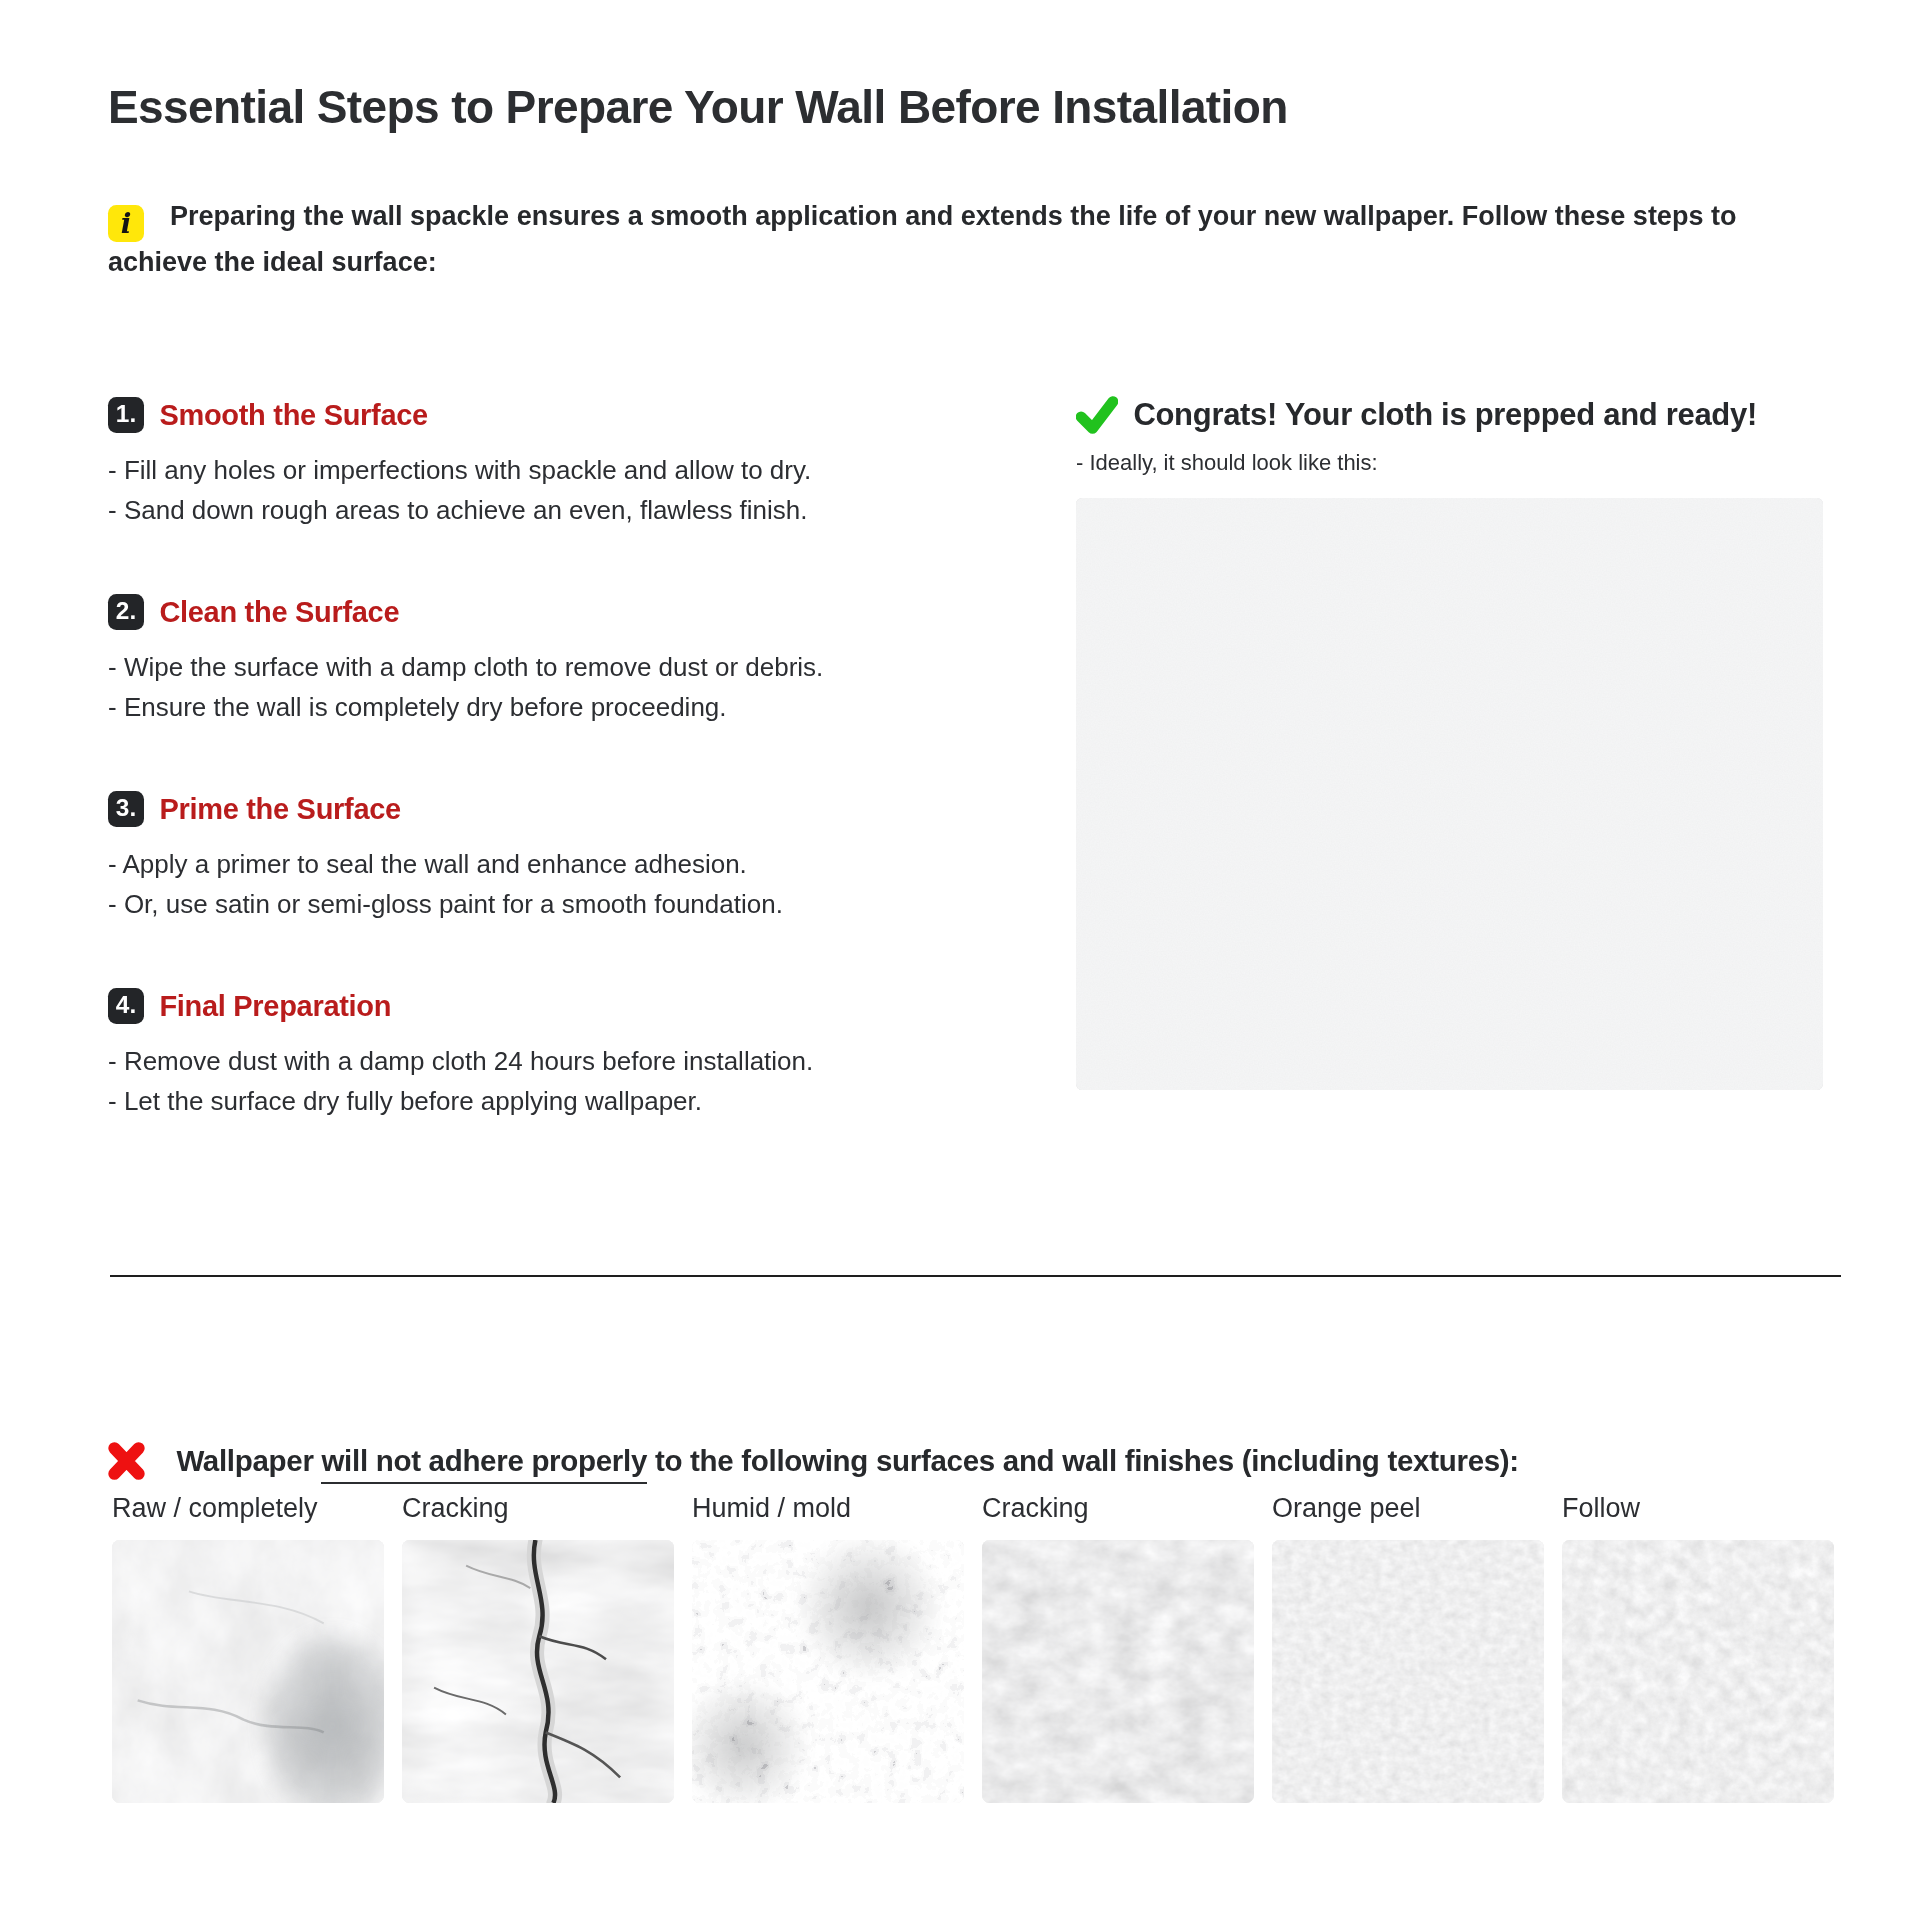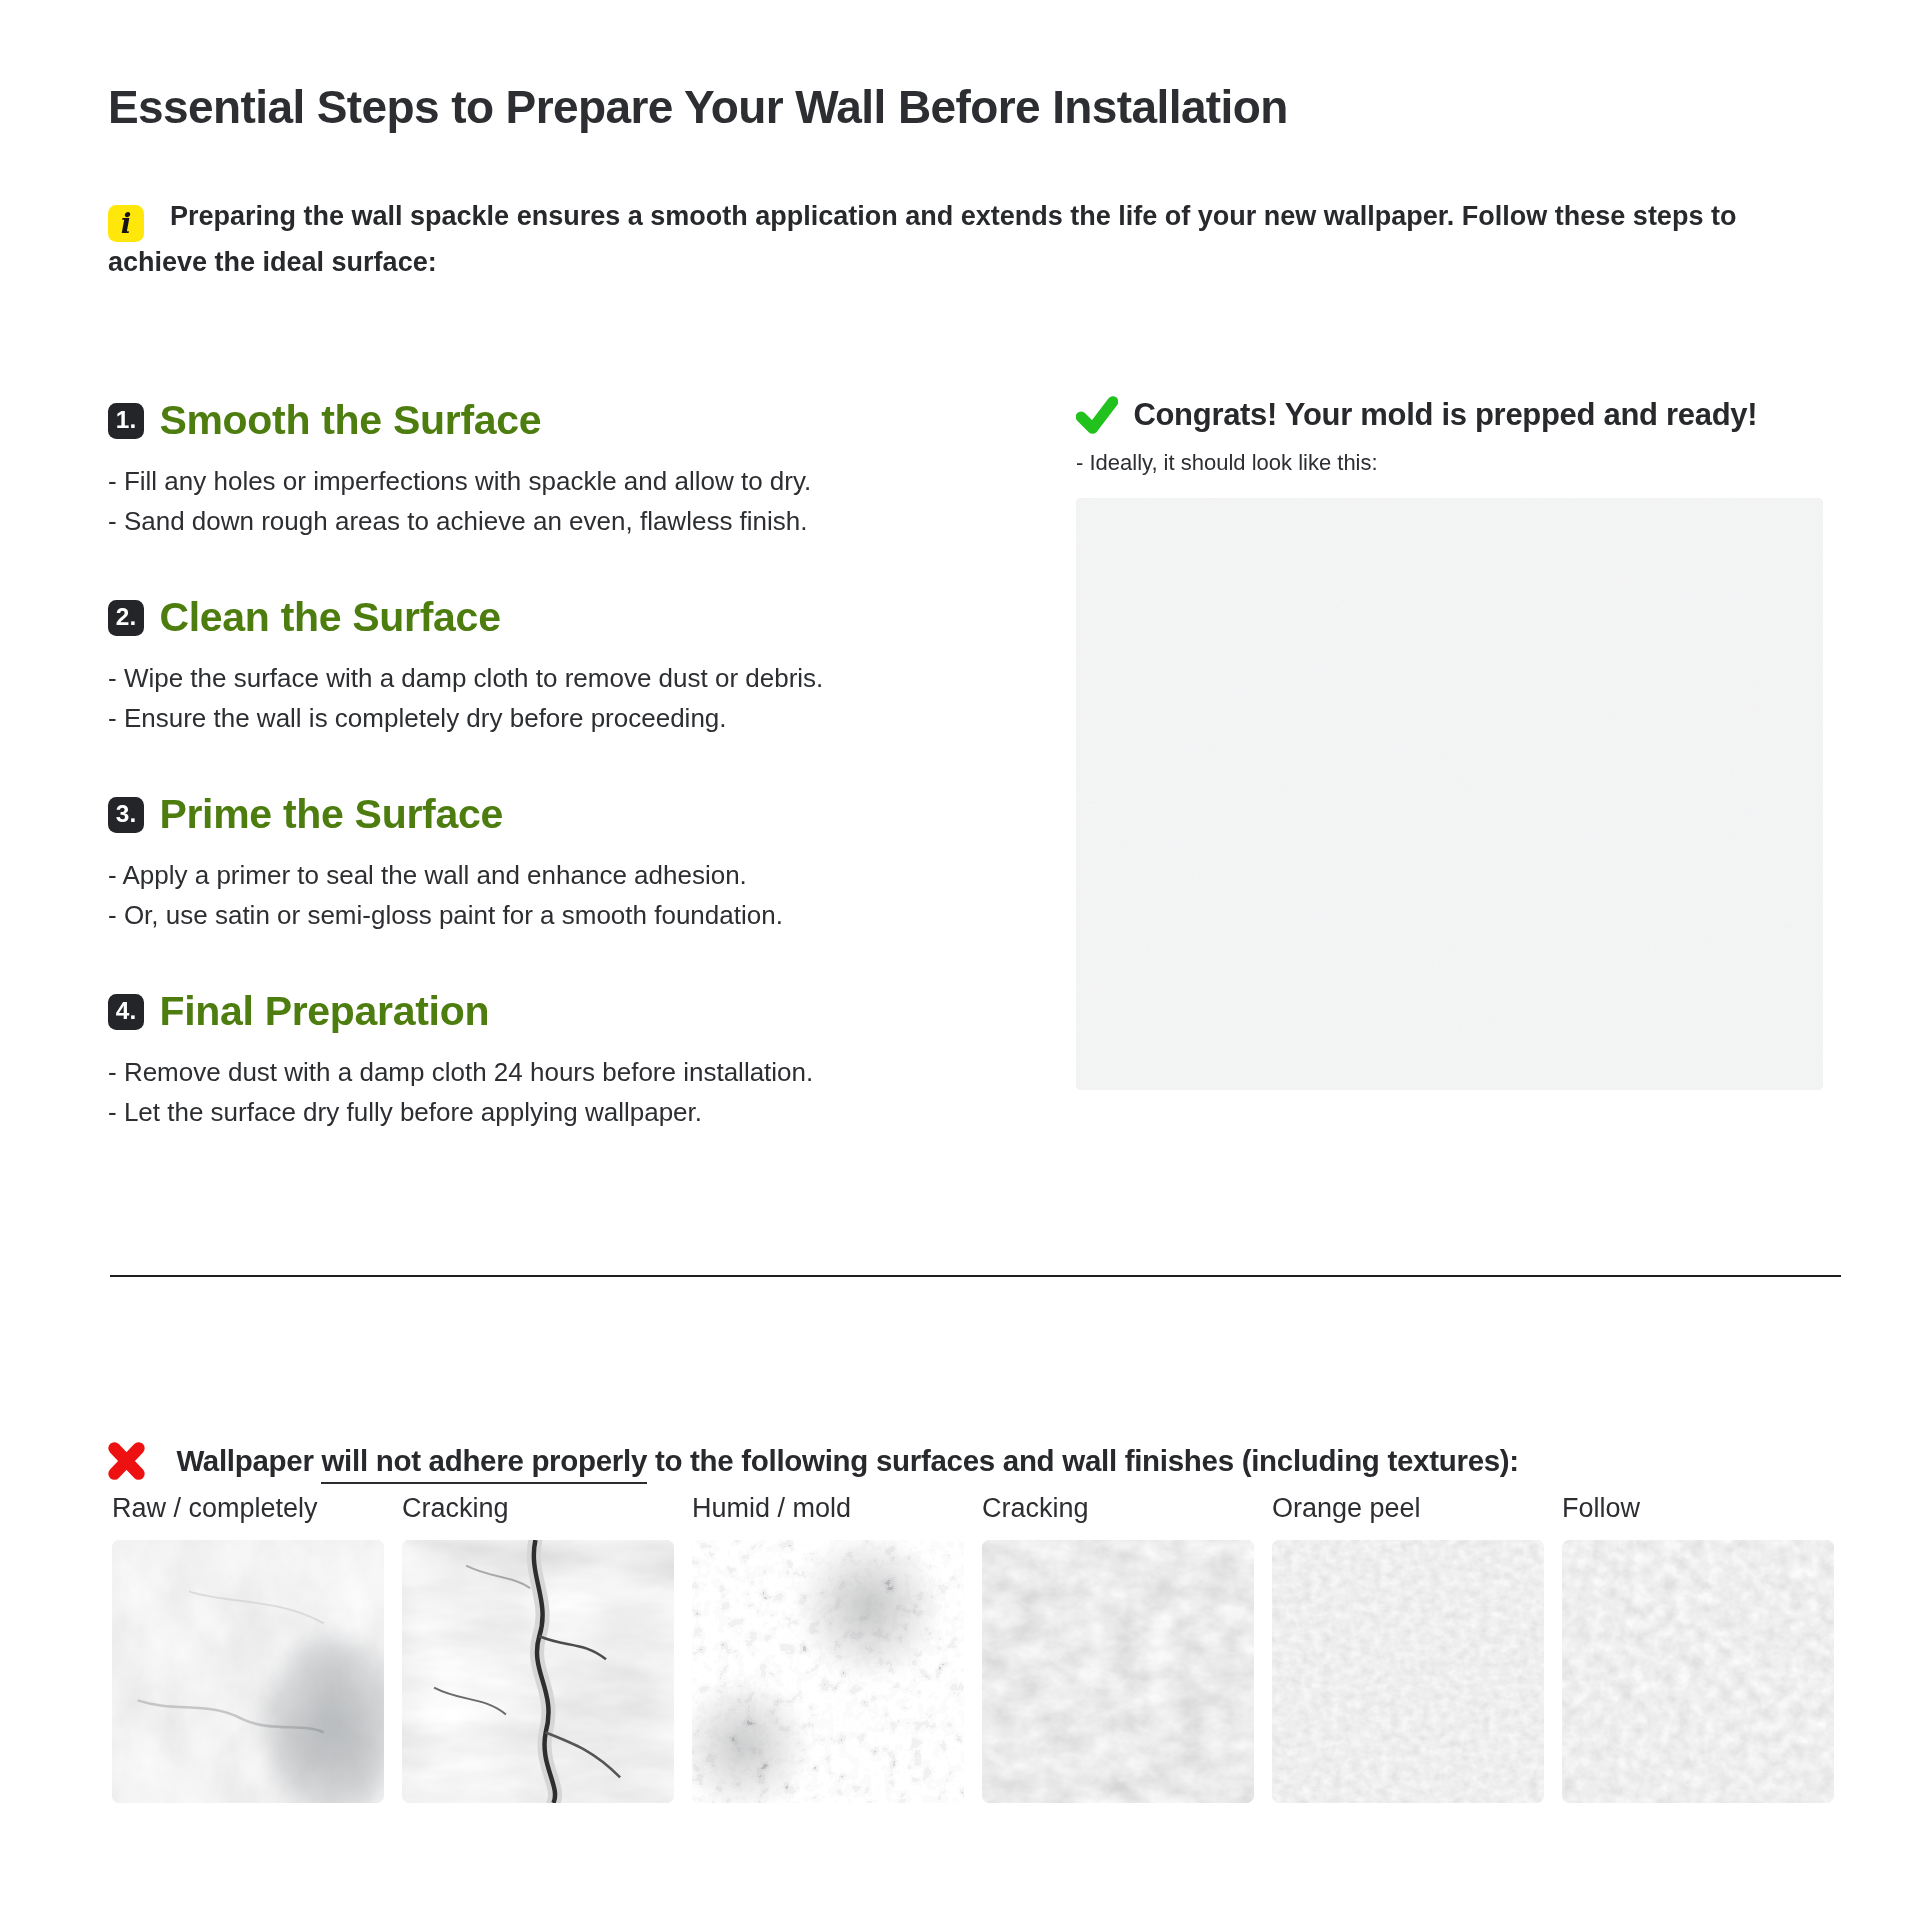--- a/index.html
+++ b/index.html
@@ -16,21 +16,21 @@
              text-align:center;vertical-align:-7.7px;margin-right:26px;
              font-family:"DejaVu Serif","Liberation Serif",serif;font-style:italic;font-weight:bold;
              font-size:28px;line-height:37px;color:#141414;}
 
   
   #steps{left:108px;top:397px;width:899px;height:803px;}
   .step{position:absolute;left:0;width:899px;}
   .step-head{display:flex;align-items:center;gap:15.4px;}
   .badge{flex:0 0 auto;width:36px;height:36px;background:#232528;border-radius:8.3px;color:#ffffff;
          font-weight:bold;font-size:24.4px;display:flex;align-items:center;justify-content:center;padding-bottom:1.3px;box-sizing:border-box;}
-  .step-title{font-size:41px;font-weight:bold;letter-spacing:-0.3px;color:#4d7c0f;margin:0;}
+  .step-title{font-size:29px;font-weight:bold;letter-spacing:-0.3px;color:#b91c1c;margin:0;}
   .bullets{margin-top:16.7px;font-size:26px;line-height:40px;color:#2c2e32;}
   .bullets div{white-space:nowrap;}
 
   
   #success{left:1076px;top:395px;width:758px;}
   .success-head{display:flex;align-items:center;gap:15.4px;}
   .success-title{font-size:31px;font-weight:bold;letter-spacing:-0.3px;color:#27292c;margin:0;}
   #success-note{margin:15.4px 0 0 0;font-size:22px;color:#2c2e32;}
   #wall-sample{margin-top:22px;width:747px;height:592px;border-radius:6.4px;overflow:hidden;position:relative;
                background:#e5e6e7;box-shadow:inset 0 -1.3px 3.9px rgba(0,0,0,0.06);}
@@ -113,21 +113,21 @@
     </div>
   </div>
 
 </section>
 
 <section id="success" class="abs">
   <div class="success-head">
     <svg width="42" height="40" viewBox="0 0 66 62">
       <path d="M8 34 L26 52 L58 10" fill="none" stroke="#21c21e" stroke-width="17" stroke-linecap="round" stroke-linejoin="round"></path>
     </svg>
-    <h2 class="success-title">Congrats! Your mold is prepped and ready!</h2>
+    <h2 class="success-title">Congrats! Your cloth is prepped and ready!</h2>
   </div>
   <p id="success-note">- Ideally, it should look like this:</p>
   <div id="wall-sample">
     <svg width="747" height="592" viewBox="0 0 1164 922" preserveAspectRatio="none">
       <rect width="1164" height="922" fill="#e5e6e7"></rect>
       <rect width="1164" height="922" filter="url(#f-wall)"></rect>
     </svg>
   </div>
 </section>
 

